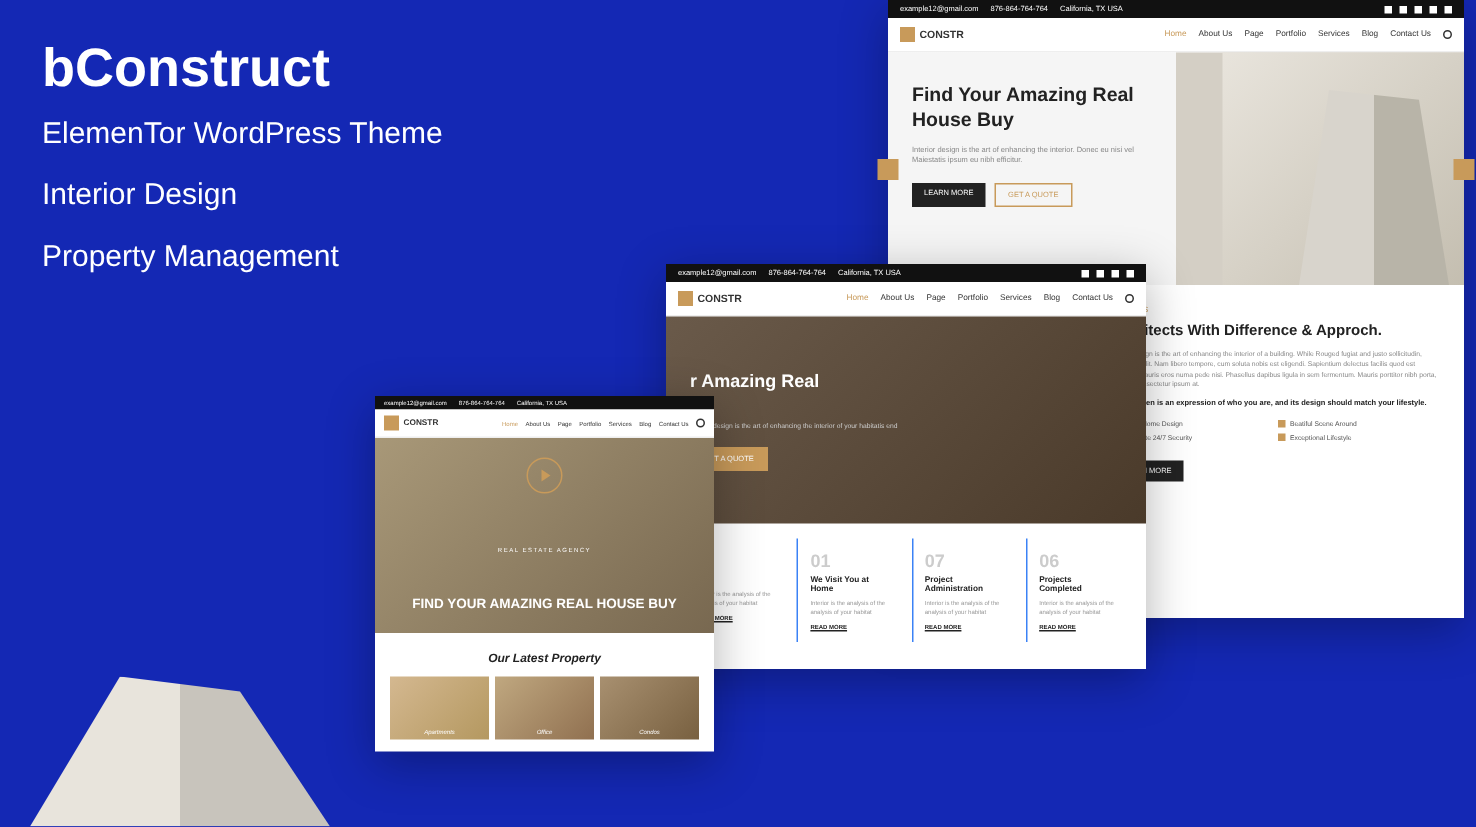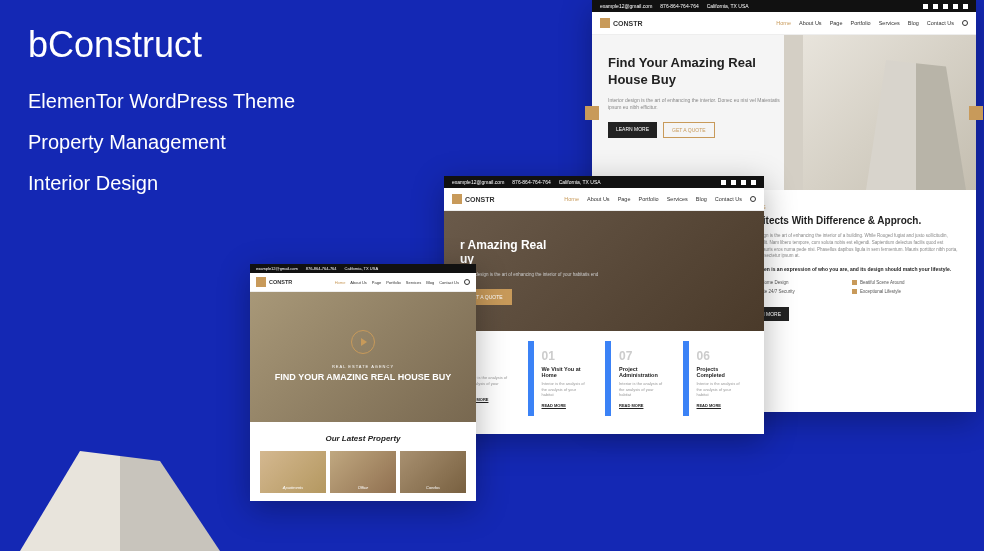--- a/index.html
+++ b/index.html
@@ -1,19 +1,19 @@
 <!DOCTYPE html>
 <html><head>
 <meta charset="utf-8">
 <style>
 * { margin: 0; padding: 0; box-sizing: border-box; }
 body { width: 984px; height: 551px; background: #1428b4; font-family: Arial, sans-serif; position: relative; overflow: hidden; }
 
 .left-content { position: absolute; left: 28px; top: 24px; color: #fff; z-index: 5; }
-.title { font-size: 36px; font-weight: normal; margin-bottom: 24px; }
+.title { font-size: 36px; font-weight: bold; margin-bottom: 12px; }
 .subtitle { font-size: 22px; font-weight: normal; margin-bottom: 28px; }
 .feature { font-size: 20px; margin-bottom: 18px; }
 
 .mockup { position: absolute; background: #fff; box-shadow: 0 8px 30px rgba(0,0,0,0.3); }
 .mockup-1 { width: 384px; top: 0; right: 8px; z-index: 1; }
 .mockup-2 { width: 320px; top: 176px; right: 220px; z-index: 2; }
 .mockup-3 { width: 226px; top: 264px; left: 250px; z-index: 3; }
 
 .topbar { background: #111; color: #fff; font-size: 5px; padding: 3px 8px; display: flex; justify-content: space-between; align-items: center; }
 .topbar-left { display: flex; gap: 8px; }
@@ -22,21 +22,21 @@
 
 .navbar { background: #fff; padding: 6px 8px; display: flex; justify-content: space-between; align-items: center; border-bottom: 1px solid #eee; }
 .logo { display: flex; align-items: center; gap: 3px; }
 .logo-icon { width: 10px; height: 10px; background: #c89a5a; }
 .logo-text { font-size: 7px; font-weight: bold; color: #333; }
 .nav-items { display: flex; gap: 8px; font-size: 5.5px; color: #333; align-items: center; }
 .nav-items span { white-space: nowrap; }
 .nav-items .active { color: #c89a5a; }
 .search-icon { width: 6px; height: 6px; border: 1px solid #333; border-radius: 50%; position: relative; }
 
-.hero { position: relative; }
+.hero { position: relative; gap: 25px; }
 .hero-1 { height: 155px; background: linear-gradient(90deg, #f5f5f5 50%, #d4cfc5 50%); display: flex; }
 .hero-1-text { padding: 20px 16px; width: 55%; }
 .hero-1-text h2 { font-size: 13px; color: #222; margin-bottom: 8px; line-height: 1.3; }
 .hero-1-text p { font-size: 5px; color: #888; line-height: 1.5; margin-bottom: 10px; }
 .hero-btns { display: flex; gap: 6px; }
 .btn-dark { background: #222; color: #fff; font-size: 5px; padding: 4px 8px; }
 .btn-gold { background: #c89a5a; color: #fff; font-size: 5px; padding: 4px 8px; border: 1px solid #c89a5a; }
 .btn-outline { border: 1px solid #c89a5a; color: #c89a5a; font-size: 5px; padding: 4px 8px; }
 .hero-1-img { width: 45%; background: linear-gradient(135deg, #e8e4dc, #c4beb0); position: relative; }
 .building { position: absolute; bottom: 0; right: 10px; width: 100px; height: 130px; background: linear-gradient(90deg, #d8d4cc 50%, #b8b4a8 50%); clip-path: polygon(20% 0, 80% 5%, 100% 100%, 0 100%); }
@@ -57,25 +57,25 @@
 
 .section-2 { padding: 12px 16px; }
 .section-2 h3 { font-size: 9px; color: #222; margin-bottom: 10px; }
 .icon-row { display: flex; gap: 22px; }
 .icon-item { text-align: left; }
 .icon-box { width: 22px; height: 22px; background: #f8f0e5; display: flex; align-items: center; justify-content: center; margin-bottom: 5px; }
 .icon-inner { width: 12px; height: 12px; border: 1.5px solid #c89a5a; }
 .icon-label { font-size: 5px; color: #222; font-weight: bold; }
 
 
-.hero-2 { height: 120px; background: linear-gradient(135deg, #6a5a4a, #4a3a2a); display: flex; align-items: center; padding-left: 16px; }
+.hero-2 { height: 138px; background: linear-gradient(135deg, #6a5a4a, #4a3a2a); display: flex; align-items: center; padding-left: 16px; }
 .hero-2-text h2 { font-size: 12px; color: #fff; margin-bottom: 6px; }
 .hero-2-text p { font-size: 4.5px; color: #ccc; margin-bottom: 8px; max-width: 160px; }
 .cards-row { display: flex; padding: 10px 12px 18px; gap: 8px; }
-.card { flex: 1; padding: 8px; border-left: 6px solid #3b82f6; }
+.card { flex: 1; padding: 8px; border-left: 1px solid #3b82f6; }
 .card:first-child { border-left: none; }
 .card-num { font-size: 12px; color: #ccc; font-weight: bold; }
 .card-title { font-size: 5.5px; color: #222; font-weight: bold; margin: 3px 0; }
 .card-desc { font-size: 4px; color: #999; line-height: 1.4; margin-bottom: 5px; }
 .card-link { font-size: 4px; color: #222; font-weight: bold; text-decoration: underline; }
 
 
 .mockup-3 .topbar { font-size: 4px; padding: 2px 6px; }
 .mockup-3 .navbar { padding: 4px 6px; }
 .mockup-3 .logo-text { font-size: 5.5px; }
@@ -95,22 +95,22 @@
 .prop-label { position: absolute; bottom: 3px; left: 0; right: 0; font-size: 4px; color: #fff; text-align: center; }
 
 .bottom-building { position: absolute; bottom: 0; left: 20px; width: 200px; height: 100px; background: linear-gradient(90deg, #e8e4dc 50%, #c8c4bc 50%); clip-path: polygon(30% 0, 70% 10%, 100% 100%, 0 100%); z-index: 0; }
 </style>
 </head>
 <body>
 
 <div class="left-content">
   <div class="title">bConstruct</div>
   <div class="feature">ElemenTor WordPress Theme</div>
+  <div class="feature">Interior Design</div>
   <div class="feature">Property Management</div>
-  <div class="feature">Interior Design</div>
 </div>
 
 <div class="bottom-building"></div>
 
 <div class="mockup mockup-1">
   <div class="topbar">
     <div class="topbar-left">
       <span>example12@gmail.com</span>
       <span>876-864-764-764</span>
       <span>California, TX USA</span>

